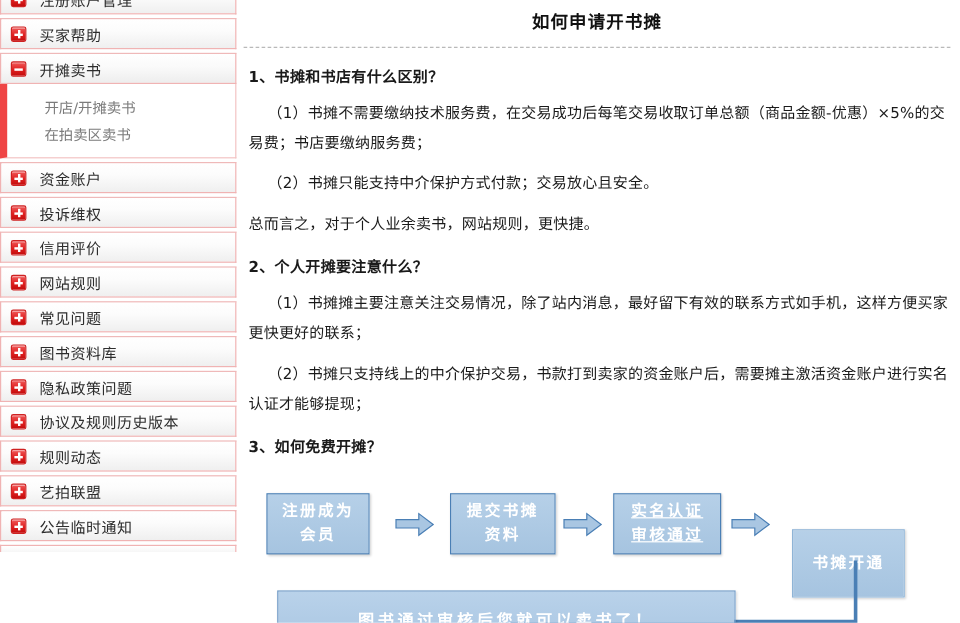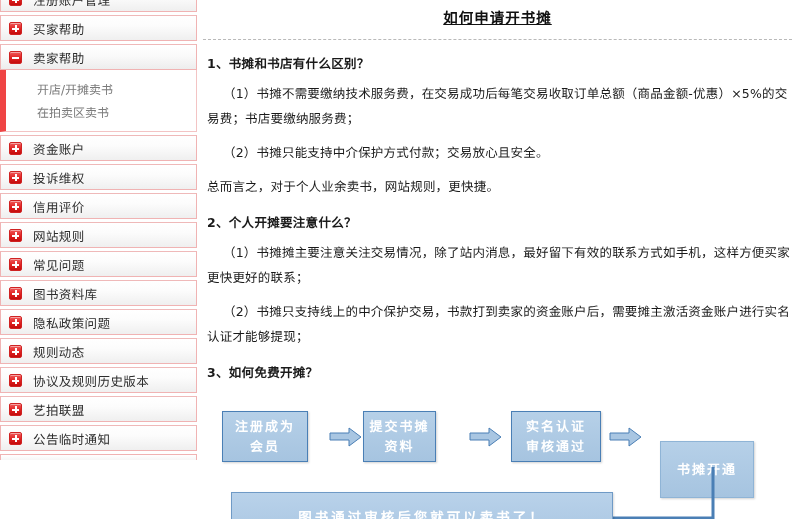--- a/index.html
+++ b/index.html
@@ -79,21 +79,20 @@
     padding: 0 8px 0 6px;
   }
   .doc-title {
     text-align: center;
     font-size: 14.5px;
     font-weight: bold;
     color: #111;
     letter-spacing: 1px;
     margin: 6px 0 0 0;
     padding: 0;
-    text-decoration: underline;
   }
   .dashed-rule {
     margin: 12px 0 0 0;
     height: 1px;
     border-bottom: 1px dashed #b9b9b9;
   }
   .q-head {
     font-size: 12.5px;
     font-weight: bold;
     color: #1a1a1a;
@@ -162,21 +161,21 @@
         </div>
         <div class="nav-item">
           <div class="nav-head">
             <span class="pm-icon plus"></span>
             <span class="nav-label">买家帮助</span>
           </div>
         </div>
         <div class="nav-item">
           <div class="nav-head is-open">
             <span class="pm-icon"></span>
-            <span class="nav-label">卖家帮助</span>
+            <span class="nav-label">开摊卖书</span>
           </div>
           <div class="nav-children">
             <div class="nav-child">开店/开摊卖书</div>
             <div class="nav-child">在拍卖区卖书</div>
           </div>
         </div>
         <div class="nav-item">
           <div class="nav-head">
             <span class="pm-icon plus"></span>
             <span class="nav-label">资金账户</span>
@@ -214,27 +213,27 @@
         </div>
         <div class="nav-item">
           <div class="nav-head">
             <span class="pm-icon plus"></span>
             <span class="nav-label">隐私政策问题</span>
           </div>
         </div>
         <div class="nav-item">
           <div class="nav-head">
             <span class="pm-icon plus"></span>
+            <span class="nav-label">协议及规则历史版本</span>
+          </div>
+        </div>
+        <div class="nav-item">
+          <div class="nav-head">
+            <span class="pm-icon plus"></span>
             <span class="nav-label">规则动态</span>
-          </div>
-        </div>
-        <div class="nav-item">
-          <div class="nav-head">
-            <span class="pm-icon plus"></span>
-            <span class="nav-label">协议及规则历史版本</span>
           </div>
         </div>
         <div class="nav-item">
           <div class="nav-head">
             <span class="pm-icon plus"></span>
             <span class="nav-label">艺拍联盟</span>
           </div>
         </div>
         <div class="nav-item">
           <div class="nav-head">
@@ -265,29 +264,29 @@
     <div id="flow">
 
       <div class="fbox" style="left:19px; top:16px; width:86px; height:51px;">
         <span>注册成为<br>会员</span>
       </div>
 
       <svg class="farrow" style="left:126px; top:31px;" viewBox="0 0 34 22">
         <path d="M1,7 L20,7 L20,2 L32,11 L20,20 L20,14 L1,14 Z" fill="#a9c6e2" stroke="#4a7fb5" stroke-width="1"></path>
       </svg>
 
-      <div class="fbox" style="left:160px; top:16px; width:73px; height:51px;">
+      <div class="fbox" style="left:172px; top:16px; width:88px; height:51px;">
         <span>提交书摊<br>资料</span>
       </div>
 
       <svg class="farrow" style="left:266px; top:31px;" viewBox="0 0 34 22">
         <path d="M1,7 L20,7 L20,2 L32,11 L20,20 L20,14 L1,14 Z" fill="#a9c6e2" stroke="#4a7fb5" stroke-width="1"></path>
       </svg>
 
-      <div class="fbox" style="left:308px; top:16px; width:90px; height:51px;">
+      <div class="fbox" style="left:308px; top:16px; width:90px; height:51px;text-decoration:underline;">
         <span>实名认证<br>审核通过</span>
       </div>
 
       <svg class="farrow" style="left:406px; top:31px;" viewBox="0 0 34 22">
         <path d="M1,7 L20,7 L20,2 L32,11 L20,20 L20,14 L1,14 Z" fill="#a9c6e2" stroke="#4a7fb5" stroke-width="1"></path>
       </svg>
 
       <div class="fbox soft" style="left:457px; top:12px; width:94px; height:57px;">
         <span>书摊开通</span>
       </div>

